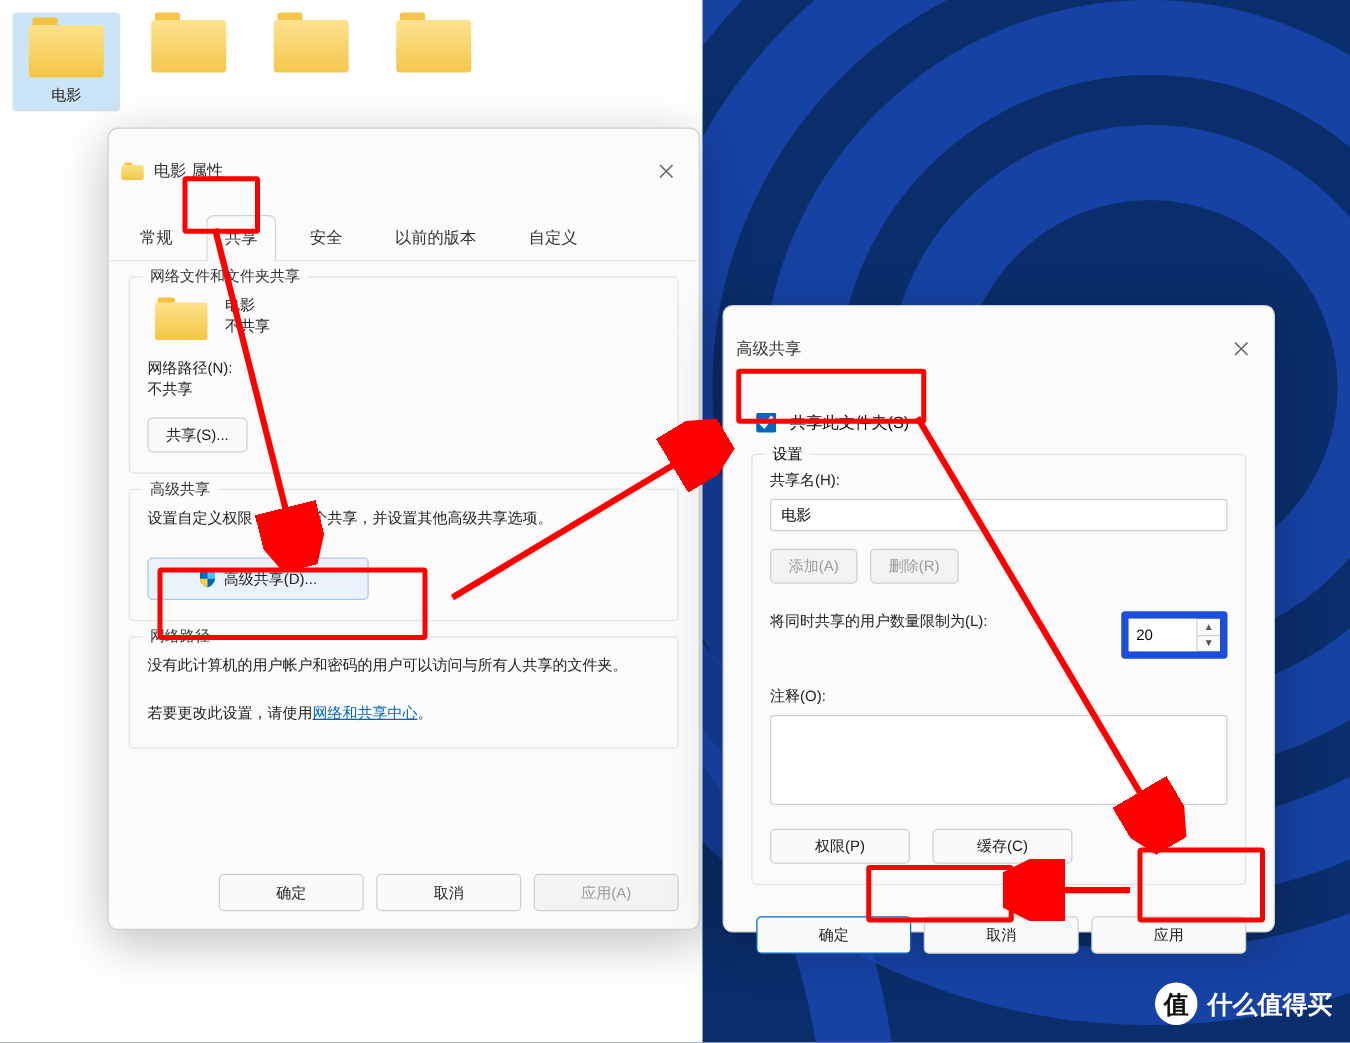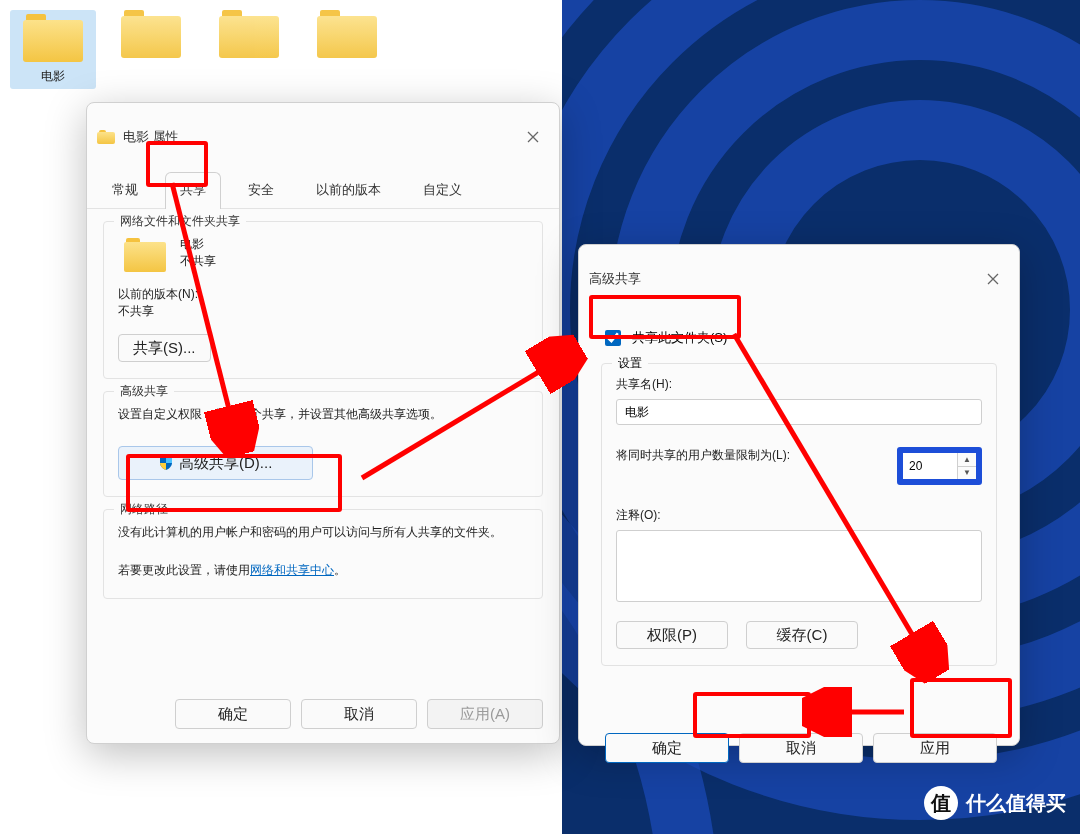--- a/index.html
+++ b/index.html
@@ -32,21 +32,21 @@
   .props { left:86px; top:102px; width:472px; height:640px; }
   .tabs { display:flex; border-bottom:1px solid #e3e3e3; padding:0 10px; gap:12px; }
   .tab-btn { padding:8px 14px 10px; font-size:13px; color:#333; border:1px solid transparent; border-bottom:none; position:relative; top:1px; }
   .tab-btn.active { border-color:#d0d0d0; background:#fbfbfb; border-radius:6px 6px 0 0; z-index:2; }
   .gbox { border:1px solid #e3e3e3; border-radius:4px; margin:12px 16px; padding:12px 14px 16px; position:relative; }
   .gbox .legend { position:absolute; left:10px; top:-9px; background:#fbfbfb; padding:0 6px; font-size:12px; color:#333; }
   .smallfolder { width:42px; height:34px; position:relative; float:left; margin:4px 14px 0 6px; }
   .smallfolder .tab { position:absolute; left:2px; top:0; width:14px; height:6px; border-radius:2px 2px 0 0; background:#f5c23e; }
   .smallfolder .body { position:absolute; left:0; top:4px; right:0; bottom:0; border-radius:2px; background:linear-gradient(#fce28a,#f4c543); }
   .row-label { font-size:12px; color:#222; }
-  .btn { display:inline-flex; align-items:center; justify-content:center; height:28px; padding:0 18px; border:1px solid #cfcfcf; border-radius:4px; background:#fafafa; font-size:15px; color:#222; }
+  .btn { display:inline-flex; align-items:center; justify-content:center; height:28px; padding:0 18px; border:1px solid #cfcfcf; border-radius:4px; background:#fafafa; font-size:12px; color:#222; }
   .btn.small { height:26px; padding:0 14px; }
   .btn.disabled { color:#9a9a9a; background:#f3f3f3; }
   .btn.def { border-color:#0067c0; }
   .shield { width:14px; height:14px; margin-right:6px; display:inline-block; }
   .shield svg { width:14px; height:14px; }
   .link { color:#0067c0; text-decoration:underline; }
   .bottom-actions { position:absolute; right:16px; bottom:14px; display:flex; gap:10px; }
 
   .adv { left:578px; top:244px; width:440px; height:500px; z-index:6; }
   .adv-body { padding:14px 22px 18px; position:relative; height:calc(100% - 34px); box-sizing:border-box; }
@@ -139,21 +139,21 @@
       <div class="legend">网络文件和文件夹共享</div>
       <div style="overflow:hidden">
         <div class="smallfolder">
             <div class="tab"></div>
             <div class="body"></div>
           </div>
         <div class="row-label" style="padding-top:2px">电影</div>
         <div class="row-label">不共享</div>
       </div>
       <div style="margin-top:14px">
-        <div class="row-label">以前的版本(N):</div>
+        <div class="row-label">网络路径(N):</div>
         <div class="row-label">不共享</div>
       </div>
       <div style="margin-top:14px">
         <div class="btn small">共享(S)...</div>
       </div>
     </div>
 
     <div class="gbox">
       <div class="legend">高级共享</div>
       <div class="row-label" style="line-height:1.7">设置自定义权限，创建多个共享，并设置其他高级共享选项。</div>
@@ -197,20 +197,24 @@
     <div class="adv-body">
       <label class="chk">
         <input type="checkbox" checked="" style="">
         <span>共享此文件夹(S)</span>
       </label>
 
       <div class="fieldset">
         <div class="legend">设置</div>
         <div class="row-label">共享名(H):</div>
         <input class="txt-input" style="margin-top: 6px;" value="电影">
+        <div style="margin-top:14px;display:flex;gap:10px">
+          <div class="btn small disabled">添加(A)</div>
+          <div class="btn small disabled">删除(R)</div>
+        </div>
         <div style="margin-top:22px;display:flex;align-items:flex-start;justify-content:space-between">
           <span class="row-label">将同时共享的用户数量限制为(L):</span>
           <div class="num-wrap">
             <input value="20" style="">
             <div class="spin">
                 <span>▲</span>
                 <span>▼</span>
               </div>
           </div>
         </div>

